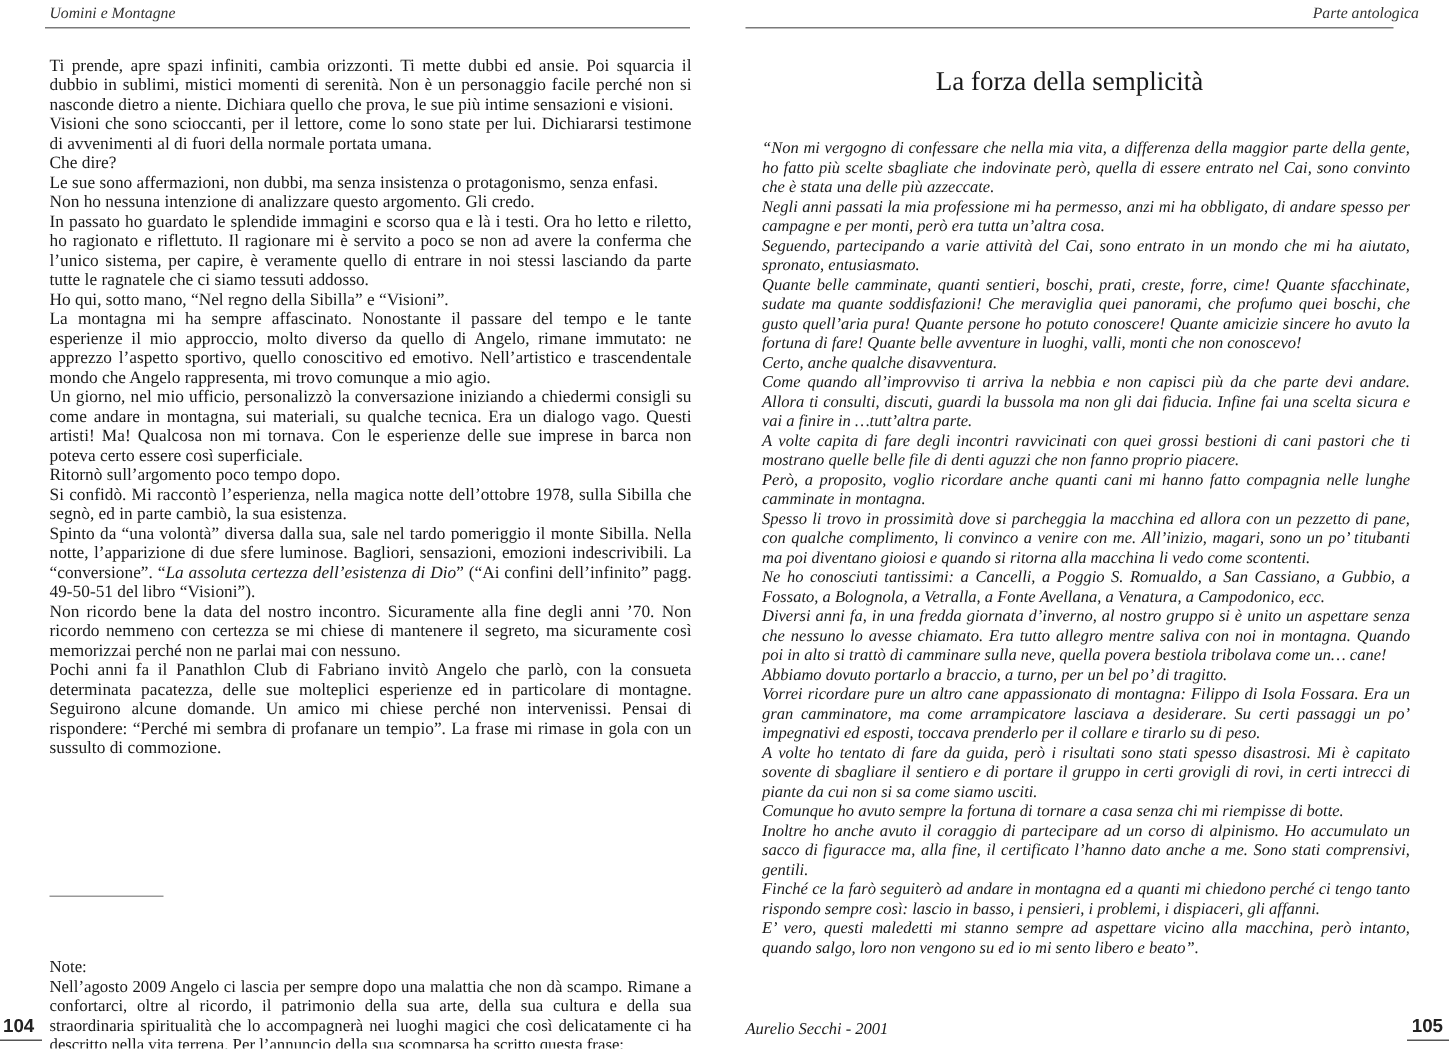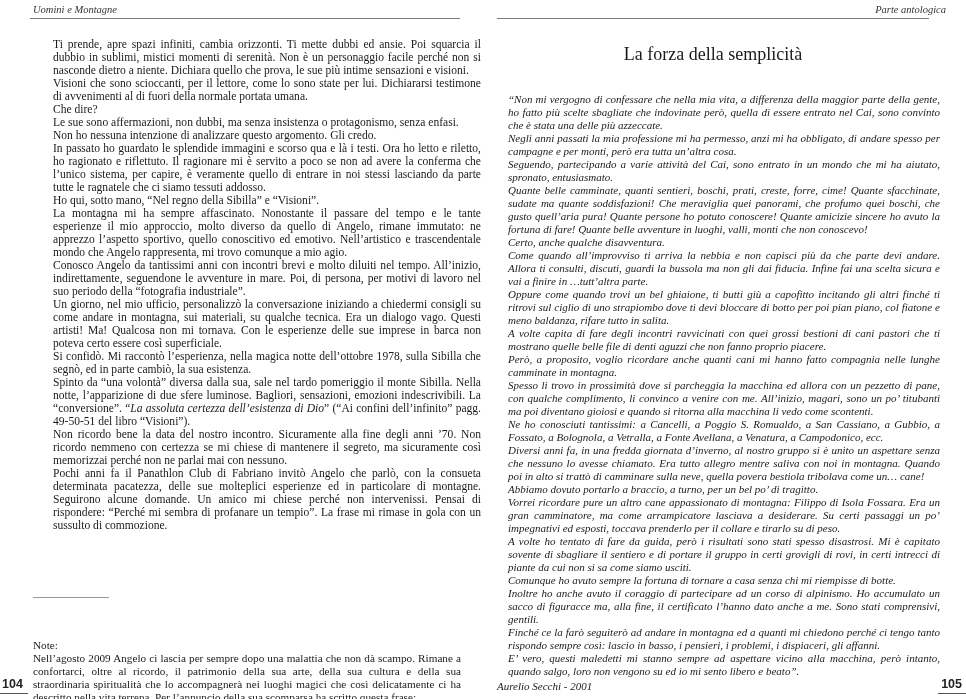--- a/index.html
+++ b/index.html
@@ -10,21 +10,21 @@
   #right-page { left:483px; width:483px; }
 
   .running-head { position:absolute; top:4px; font-style:italic; font-size:10.5px; color:#333; }
   #left-page .running-head { left:33px; }
   #right-page .running-head { right:20px; }
   .head-rule { position:absolute; top:18px; height:1px; background:#7a7a7a; }
   #left-page .head-rule { left:30px; width:430px; }
   #right-page .head-rule { left:14px; width:432px; }
 
   .body-text { position:absolute; font-size:11.55px; line-height:13.0px; text-align:justify; }
-  #left-body { left:33px; top:38px; width:428px;margin-left:20px; }
+  #left-body { left:33px; top:38px; width:428px; }
   .body-text p { margin:0; }
 
   .note-rule { position:absolute; left:33px; top:597px; width:76px; height:1px; background:#999; }
   #notes { position:absolute; left:33px; top:603px; width:428px; font-size:11.2px; line-height:13.0px; text-align:justify;margin-top:36px; }
   #notes p { margin:0; }
   .it { font-style:italic; }
 
   .page-number { position:absolute; font-family:"Liberation Sans","DejaVu Sans",sans-serif;
                  font-weight:bold; font-size:12.5px; color:#222; }
   #left-page .page-number { left:2px; top:677px; }
@@ -47,22 +47,22 @@
 
   <div class="body-text" id="left-body">
     <p>Ti prende, apre spazi infiniti, cambia orizzonti. Ti mette dubbi ed ansie. Poi squarcia il dubbio in sublimi, mistici momenti di serenità. Non è un personaggio facile perché non si nasconde dietro a niente. Dichiara quello che prova, le sue più intime sensazioni e visioni.</p>
     <p>Visioni che sono scioccanti, per il lettore, come lo sono state per lui. Dichiararsi testimone di avvenimenti al di fuori della normale portata umana.</p>
     <p>Che dire?</p>
     <p>Le sue sono affermazioni, non dubbi, ma senza insistenza o protagonismo, senza enfasi.</p>
     <p>Non ho nessuna intenzione di analizzare questo argomento. Gli credo.</p>
     <p>In passato ho guardato le splendide immagini e scorso qua e là i testi. Ora ho letto e riletto, ho ragionato e riflettuto. Il ragionare mi è servito a poco se non ad avere la conferma che l’unico sistema, per capire, è veramente quello di entrare in noi stessi lasciando da parte tutte le ragnatele che ci siamo tessuti addosso.</p>
     <p>Ho qui, sotto mano, “Nel regno della Sibilla” e “Visioni”.</p>
     <p>La montagna mi ha sempre affascinato. Nonostante il passare del tempo e le tante esperienze il mio approccio, molto diverso da quello di Angelo, rimane immutato: ne apprezzo l’aspetto sportivo, quello conoscitivo ed emotivo. Nell’artistico e trascendentale mondo che Angelo rappresenta, mi trovo comunque a mio agio.</p>
-    <p>Conosco Angelo da tantissimi anni con incontri brevi e molto diluiti nel tempo. All’inizio, indirettamente, seguendone le avventure in mare. Poi, di persona, per motivi di lavoro nel suo periodo della “fotografia industriale”.</p>
     <p>Un giorno, nel mio ufficio, personalizzò la conversazione iniziando a chiedermi consigli su come andare in montagna, sui materiali, su qualche tecnica. Era un dialogo vago. Questi artisti! Ma! Qualcosa non mi tornava. Con le esperienze delle sue imprese in barca non poteva certo essere così superficiale.</p>
+    <p>Ritornò sull’argomento poco tempo dopo.</p>
     <p>Si confidò. Mi raccontò l’esperienza, nella magica notte dell’ottobre 1978, sulla Sibilla che segnò, ed in parte cambiò, la sua esistenza.</p>
     <p><span>Spinto da “una volontà” diversa dalla sua, sale nel tardo pomeriggio il monte Sibilla. Nella notte, l’apparizione di due sfere luminose. Bagliori, sensazioni, emozioni indescrivibili. La “conversione”. “</span><span class="it">La assoluta certezza dell’esistenza di Dio</span><span>” (“Ai confini dell’infinito” pagg. 49-50-51 del libro “Visioni”).</span></p>
     <p>Non ricordo bene la data del nostro incontro. Sicuramente alla fine degli anni ’70. Non ricordo nemmeno con certezza se mi chiese di mantenere il segreto, ma sicuramente così memorizzai perché non ne parlai mai con nessuno.</p>
     <p>Pochi anni fa il Panathlon Club di Fabriano invitò Angelo che parlò, con la consueta determinata pacatezza, delle sue molteplici esperienze ed in particolare di montagne. Seguirono alcune domande. Un amico mi chiese perché non intervenissi. Pensai di rispondere: “Perché mi sembra di profanare un tempio”. La frase mi rimase in gola con un sussulto di commozione.</p>
   </div>
 
   <div class="note-rule"></div>
   <div id="notes">
     <p>Note:</p>
     <p>Nell’agosto 2009 Angelo ci lascia per sempre dopo una malattia che non dà scampo. Rimane a confortarci, oltre al ricordo, il patrimonio della sua arte, della sua cultura e della sua straordinaria spiritualità che lo accompagnerà nei luoghi magici che così delicatamente ci ha descritto nella vita terrena.  Per l’annuncio della sua scomparsa ha scritto questa frase:</p>
@@ -79,21 +79,20 @@
 
   <div id="article-title">La forza della semplicità</div>
 
   <div class="body-text" id="right-body">
     <p>“Non mi vergogno di confessare che nella mia vita, a differenza della maggior parte della gente, ho fatto più scelte sbagliate che indovinate però, quella di essere entrato nel Cai, sono convinto che è stata una delle più azzeccate.</p>
     <p>Negli anni passati la mia professione mi ha permesso, anzi mi ha obbligato, di andare spesso per campagne e per monti, però era tutta un’altra cosa.</p>
     <p>Seguendo, partecipando a varie attività del Cai, sono entrato in un mondo che mi ha aiutato, spronato, entusiasmato.</p>
     <p>Quante belle camminate, quanti sentieri, boschi, prati, creste, forre, cime! Quante sfacchinate, sudate ma quante soddisfazioni! Che meraviglia quei panorami, che profumo quei boschi, che gusto quell’aria pura! Quante persone ho potuto conoscere! Quante amicizie sincere ho avuto la fortuna di fare! Quante belle avventure in luoghi, valli, monti che non conoscevo!</p>
     <p>Certo, anche qualche disavventura.</p>
     <p>Come quando all’improvviso ti arriva la nebbia e non capisci più da che parte devi andare. Allora ti consulti, discuti, guardi la bussola ma non gli dai fiducia. Infine fai una scelta sicura e vai a finire in …tutt’altra parte.</p>
-    <p>Oppure come quando trovi un bel ghiaione, ti butti giù a capofitto incitando gli altri finché ti ritrovi sul ciglio di uno strapiombo dove ti devi bloccare di botto per poi pian piano, col fiatone e meno baldanza, rifare tutto in salita.</p>
     <p>A volte capita di fare degli incontri ravvicinati con quei grossi bestioni di cani pastori che ti mostrano quelle belle file di denti aguzzi che non fanno proprio piacere.</p>
     <p>Però, a proposito, voglio ricordare anche quanti cani mi hanno fatto compagnia nelle lunghe camminate in montagna.</p>
     <p>Spesso li trovo in prossimità dove si parcheggia la macchina ed allora con un pezzetto di pane, con qualche complimento, li convinco a venire con me. All’inizio, magari, sono un po’ titubanti ma poi diventano gioiosi e quando si ritorna alla macchina li vedo come scontenti.</p>
     <p>Ne ho conosciuti tantissimi: a Cancelli, a Poggio S. Romualdo, a San Cassiano, a Gubbio, a Fossato, a Bolognola, a Vetralla, a Fonte Avellana, a Venatura, a Campodonico, ecc.</p>
     <p>Diversi anni fa, in una fredda giornata d’inverno, al nostro gruppo si è unito un aspettare senza che nessuno lo avesse chiamato. Era tutto allegro mentre saliva con noi in montagna. Quando poi in alto si trattò di camminare sulla neve, quella povera bestiola tribolava come un… cane!</p>
     <p>Abbiamo dovuto portarlo a braccio, a turno, per un bel po’ di tragitto.</p>
     <p>Vorrei ricordare pure un altro cane appassionato di montagna: Filippo di Isola Fossara. Era un gran camminatore, ma come arrampicatore lasciava a desiderare. Su certi passaggi un po’ impegnativi ed esposti, toccava prenderlo per il collare e tirarlo su di peso.</p>
     <p>A volte ho tentato di fare da guida, però i risultati sono stati spesso disastrosi. Mi è capitato sovente di sbagliare il sentiero e di portare il gruppo in certi grovigli di rovi, in certi intrecci di piante da cui non si sa come siamo usciti.</p>
     <p>Comunque ho avuto sempre la fortuna di tornare a casa senza chi mi riempisse di botte.</p>
     <p>Inoltre ho anche avuto il coraggio di partecipare ad un corso di alpinismo. Ho accumulato un sacco di figuracce ma, alla fine, il certificato l’hanno dato anche a me. Sono stati comprensivi, gentili.</p>

